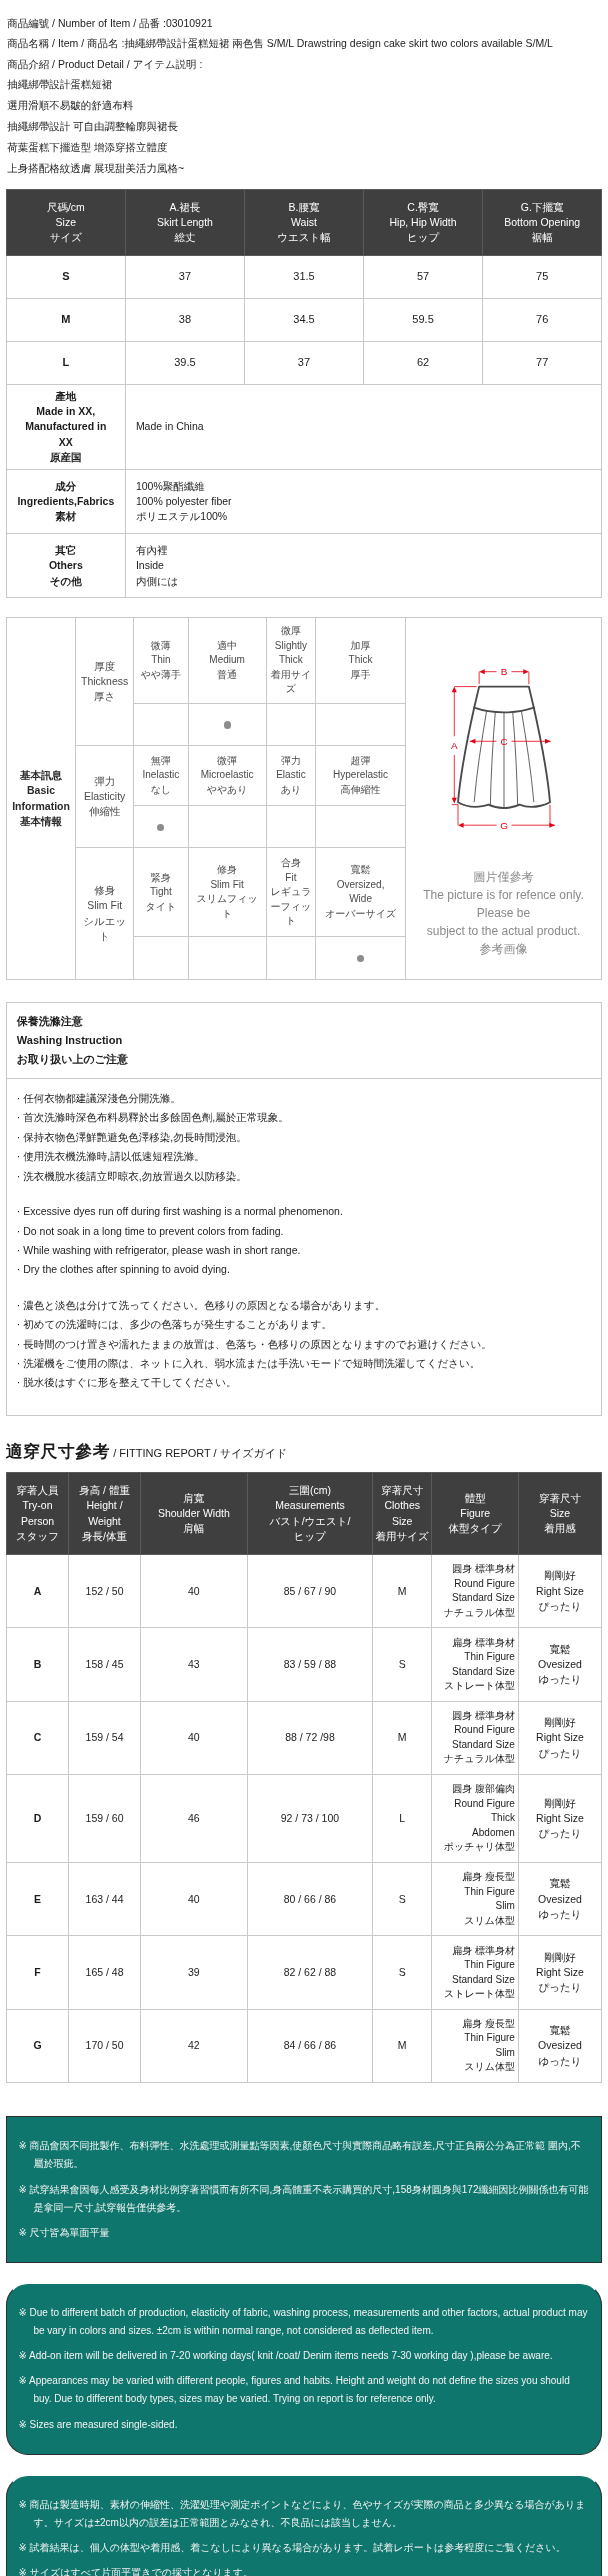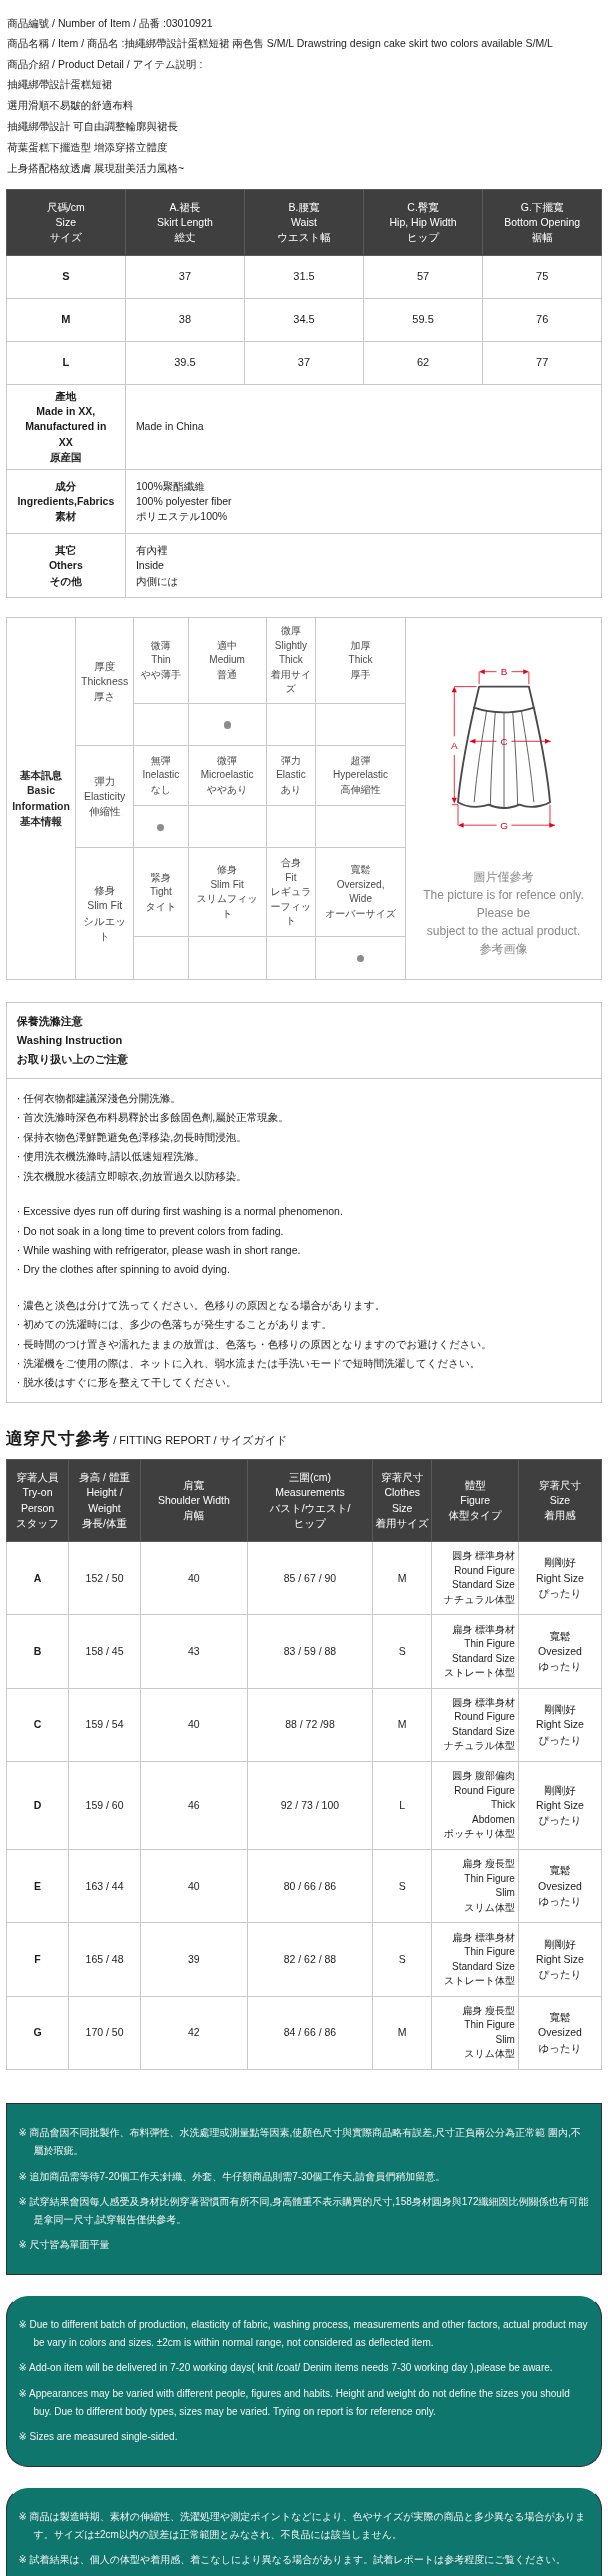--- a/index.html
+++ b/index.html
@@ -29,21 +29,21 @@
   .basic-table .opt{font-size:10px;}
   .dot-row td{height:30px;}
   .dot-row td.has-dot::after{content:"";display:inline-block;width:7.2px;height:7.2px;
      border-radius:50%;background:#8c8c8c;vertical-align:middle;}
   .diagram-cell{width:190px;}
   .diagram-caption{font-size:12px;color:#8a8a8a;line-height:1.5;margin-top:7.2px;}
 
   
   .wash-head{border:0.7px solid #c9c9c9;padding:8.7px 10px;margin-top:22px;
      font-weight:bold;font-size:11px;line-height:1.75;white-space:pre-line;}
-  .wash-body{border:0.7px solid #c9c9c9;border-top:none;padding:10px 10px 9px;}
+  .wash-body{border:0.7px solid #c9c9c9;border-top:none;padding:10px 10px 22px;}
   .note-list{list-style:none;margin:0;padding:0;}
   .note-list li{font-size:10.5px;line-height:1.85;padding-left:1.1em;text-indent:-1.1em;}
   .note-list.dotted li::before{content:"· ";}
   .gap{height:16px;}
 
   
   .fit-title{margin:24.6px 0 8.7px;}
   .fit-table td{padding:7.2px 2.9px;}
   .fit-table td.h{padding:10px 2.2px;font-size:10.5px;}
   .fit-table .figure{font-size:10px;text-align:right;}
@@ -446,21 +446,20 @@
 Ovesized
 ゆったり</td>
     </tr>
   </tbody>
     </table>
 
   <div class="footer-notes">
     <div class="footer-box">
       <ul class="note-list">
         <li>商品會因不同批製作、布料彈性、水洗處理或測量點等因素,使顏色尺寸與實際商品略有誤差,尺寸正負兩公分為正常範 圍內,不屬於瑕疵。</li>
-        <li>追加商品需等待7-20個工作天;針織、外套、牛仔類商品則需7-30個工作天,請會員們稍加留意。</li>
         <li>試穿結果會因每人感受及身材比例穿著習慣而有所不同,身高體重不表示購買的尺寸,158身材圓身與172纖細因比例關係也有可能是拿同一尺寸,試穿報告僅供參考。</li>
         <li>尺寸皆為單面平量</li>
       </ul>
     </div>
     <div class="footer-box">
       <ul class="note-list">
         <li>Due to different batch of production, elasticity of fabric, washing process, measurements and other factors, actual product may be vary in colors and sizes. ±2cm is within normal range, not considered as deflected item.</li>
         <li>Add-on item will be delivered in 7-20 working days( knit /coat/ Denim items needs 7-30 working day ),please be aware.</li>
         <li>Appearances may be varied with different people, figures and habits. Height and weight do not define the sizes you should buy. Due to different body types, sizes may be varied. Trying on report is for reference only.</li>
         <li>Sizes are measured single-sided.</li>

